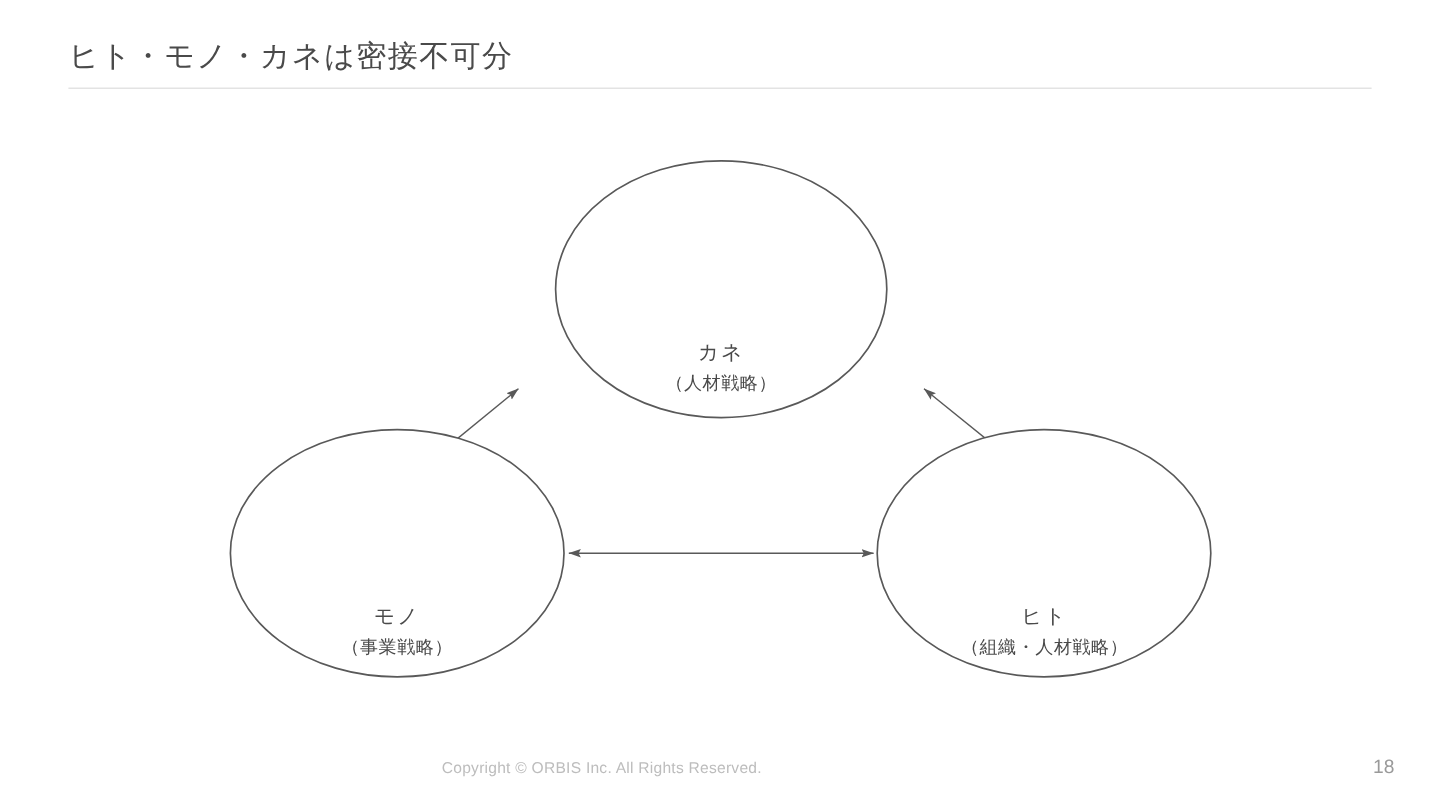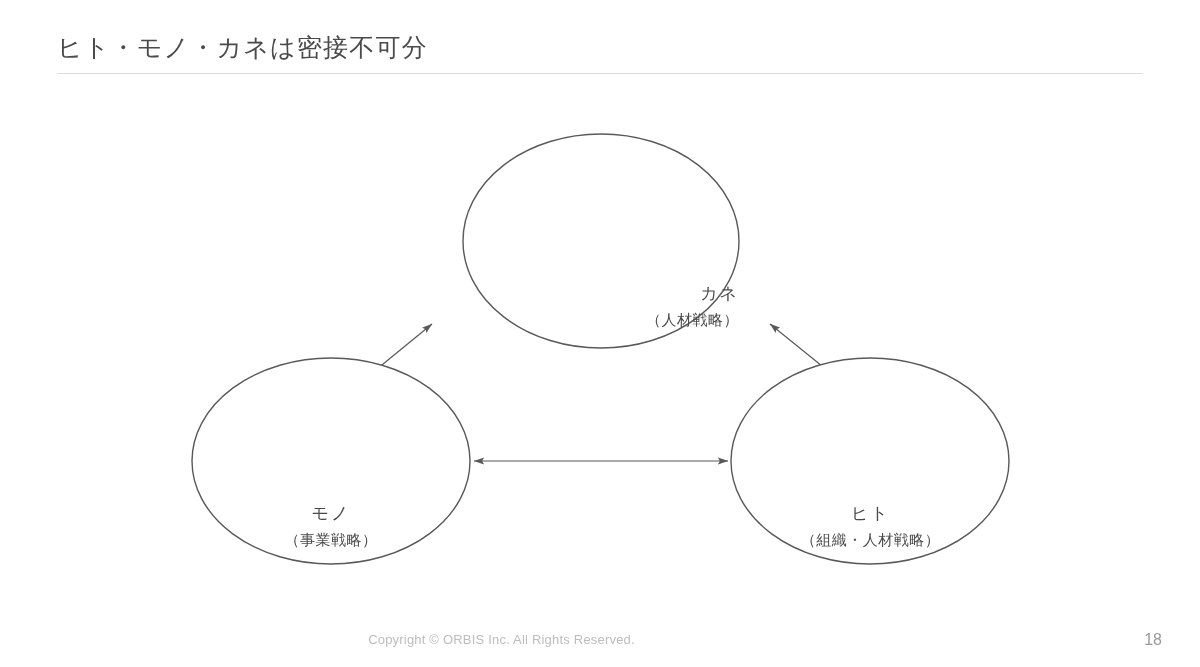--- a/index.html
+++ b/index.html
@@ -84,21 +84,21 @@
     white-space: nowrap;
   }
   .node-label .node-sub {
     display: block;
     font-size: 15px;
     line-height: 25px;
     letter-spacing: 0.5px;
     white-space: nowrap;
   }
 
-  .node-kane   { left: 463px; top: 206px; width: 276px; text-align: right; }
+  .node-kane   { left: 463px; top: 206px; width: 276px; }
   .node-mono   { left: 192px; top: 426px; width: 278px; }
   .node-hito   { left: 731px; top: 426px; width: 279px; }
 
   
   .slide-footer {
     position: absolute;
     left: 0;
     top: 604px;
     width: 1200px;
     height: 63px;

